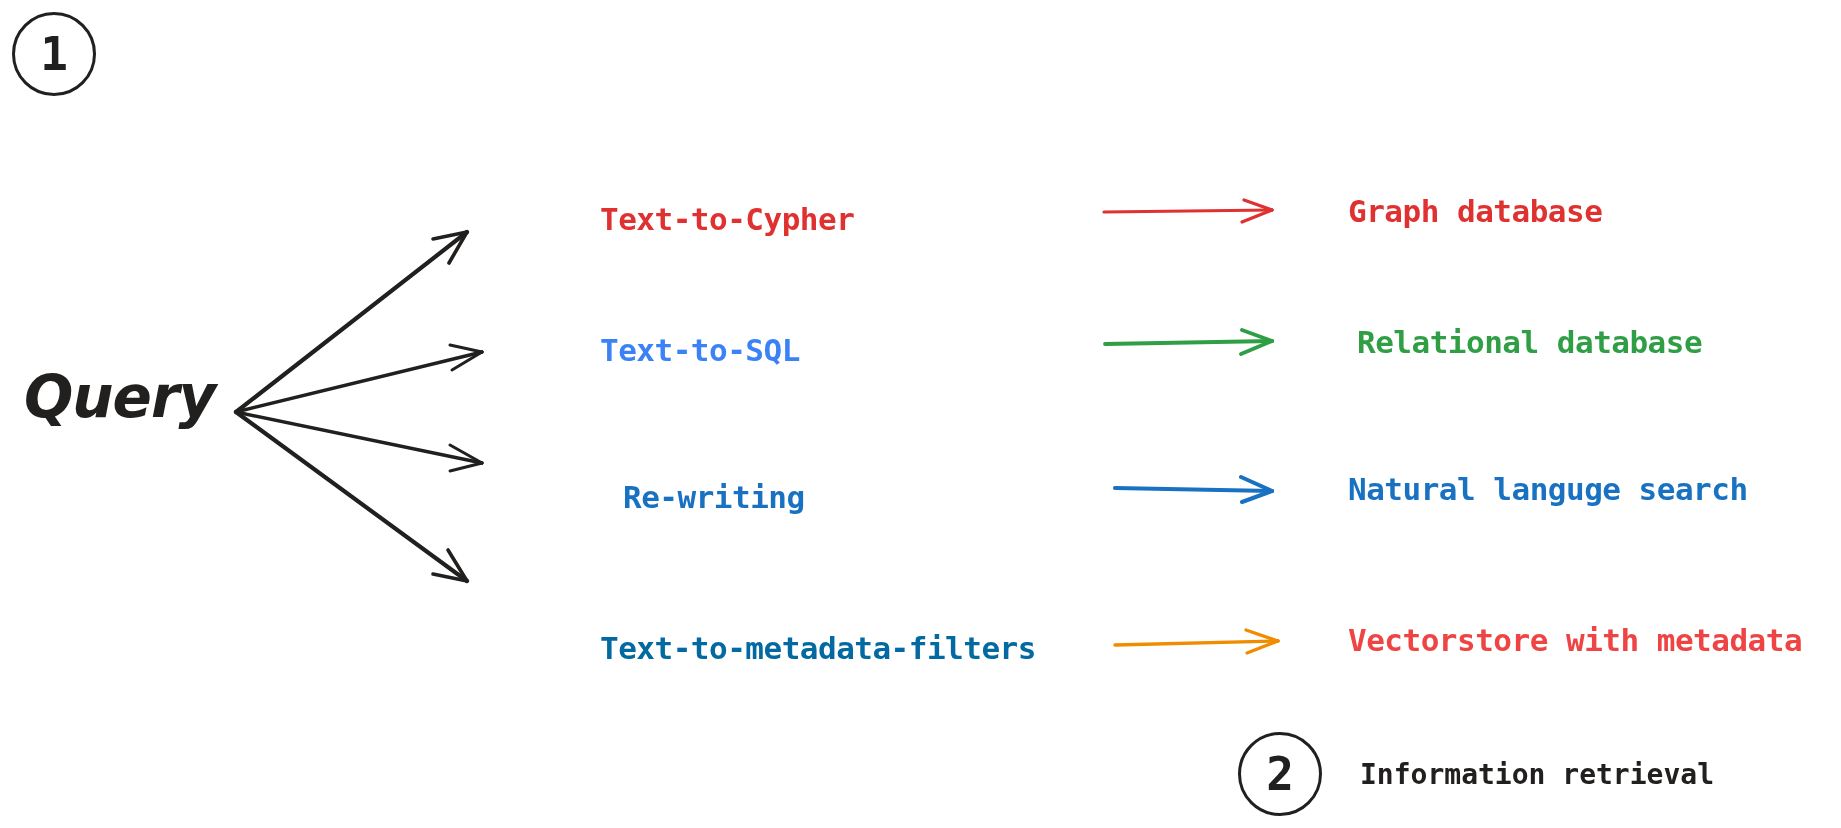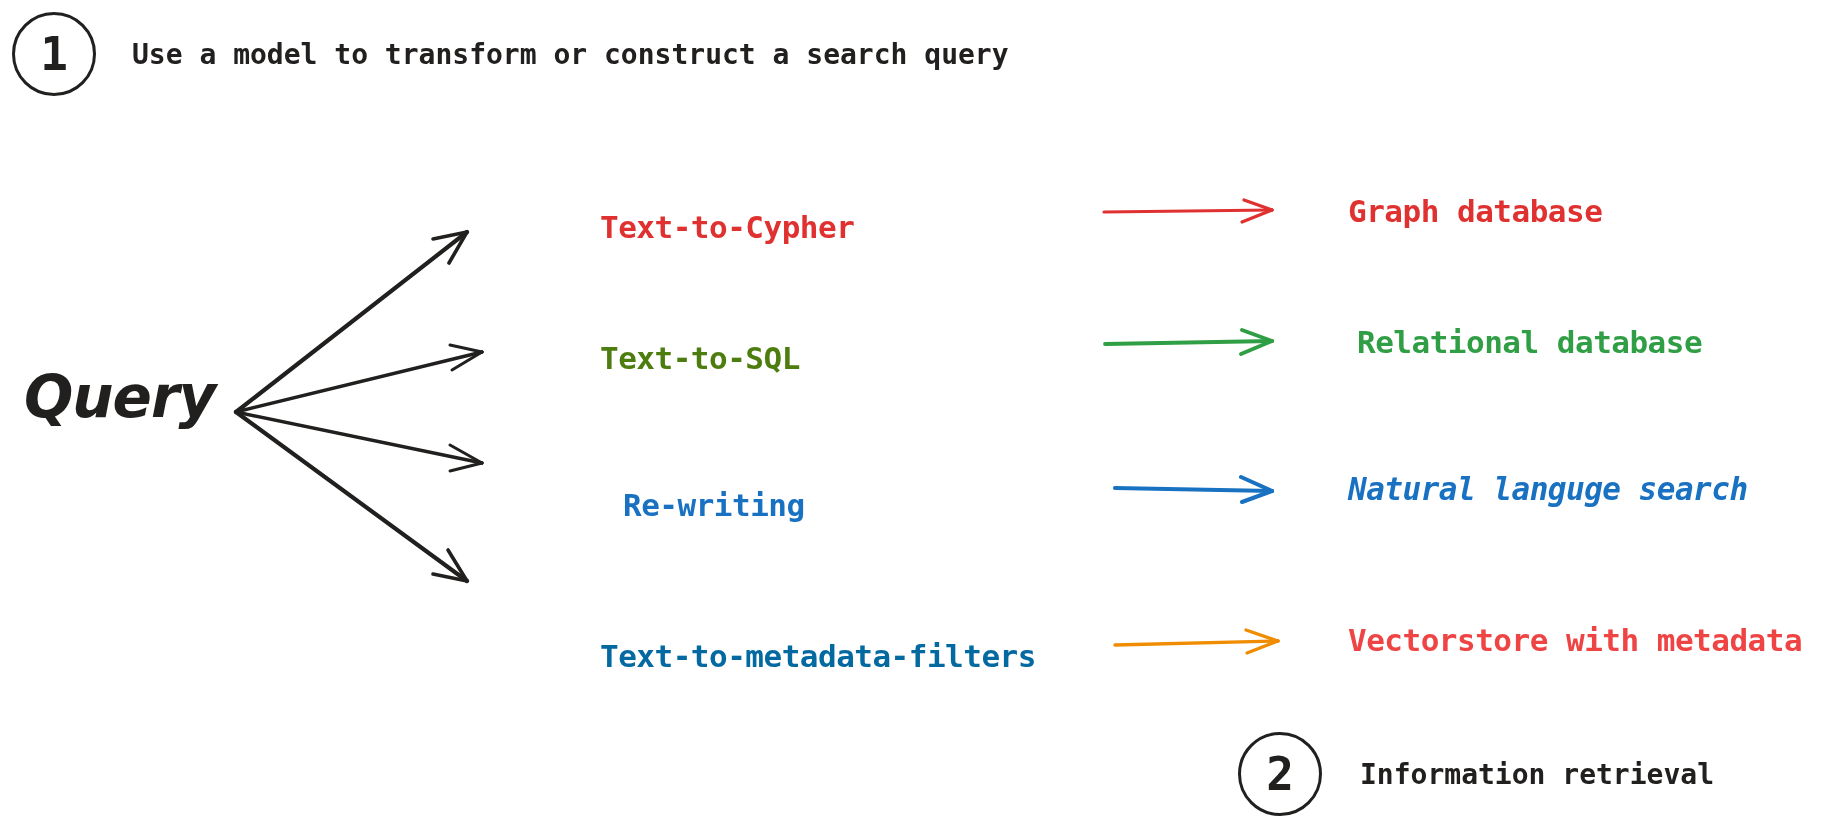--- a/index.html
+++ b/index.html
@@ -86,21 +86,21 @@
   .row {
     position: absolute;
     left: 0;
     width: 1841px;
     height: 60px;
     display: block;
   }
   .row .method-label {
     position: absolute;
     left: 600px;
-    top: 16px;
+    top: 8px;
     height: 60px;
     display: flex;
     align-items: center;
     font-family: "DejaVu Sans Mono", monospace;
     font-size: 31px;
     font-weight: bold;
     white-space: nowrap;
     letter-spacing: -0.5px;
   }
   .row .row-arrow {
@@ -132,21 +132,20 @@
 </style>
 </head>
 <body style="background: rgb(255, 255, 255);">
 
 <div id="canvas">
 
   <div class="step" id="step-one">
     <div class="step-badge">
       <span>1</span>
     </div>
-    <div class="step-text">Use a model to transform or construct a search query</div>
   </div>
 
   <div id="query-label">Query</div>
 
   <svg id="fan" width="320" height="420" viewBox="0 0 320 420" aria-hidden="true">
     <g fill="none" stroke="#22201f" stroke-linecap="round" stroke-linejoin="round">
 
       <g>
         <path d="M36 222 L267 42" stroke-width="4.2"></path>
         <path d="M267 42 L233 49" stroke-width="3.6"></path>
@@ -181,21 +180,21 @@
           <path d="M10 18 L178 16" stroke-width="3.2"></path>
           <path d="M178 16 L150 6" stroke-width="3.2"></path>
           <path d="M178 16 L148 28" stroke-width="3.2"></path>
         </g>
       </svg>
     </div>
     <div class="target-label" style="color: rgb(224, 49, 49);">Graph database</div>
   </div>
 
   <div class="row" id="row-1">
-    <div class="method-label" style="color: #4d7c0f;">Text-to-SQL</div>
+    <div class="method-label" style="color: #3b82f6;">Text-to-SQL</div>
     <div class="row-arrow">
       <svg width="190" height="34" viewBox="0 0 190 34" aria-hidden="true">
         <g fill="none" stroke-linecap="round" stroke-linejoin="round" stroke="#2f9e44">
           <path d="M11 19 L178 16" stroke-width="3.8"></path>
           <path d="M178 16 L148 5" stroke-width="3.8"></path>
           <path d="M178 16 L147 29" stroke-width="3.8"></path>
         </g>
       </svg>
     </div>
     <div class="target-label" style="color: rgb(47, 158, 68); margin-left: 9px;">Relational database</div>
@@ -205,21 +204,21 @@
     <div class="method-label" style="color: rgb(25, 113, 194); margin-left: 23px;">Re-writing</div>
     <div class="row-arrow">
       <svg width="190" height="34" viewBox="0 0 190 34" aria-hidden="true">
         <g fill="none" stroke-linecap="round" stroke-linejoin="round" stroke="#1971c2">
           <path d="M21 16 L178 19" stroke-width="4.2"></path>
           <path d="M178 19 L147 5" stroke-width="4.0"></path>
           <path d="M178 19 L148 30" stroke-width="4.0"></path>
         </g>
       </svg>
     </div>
-    <div class="target-label" style="color: rgb(25, 113, 194); font-style: italic;">Natural languge search</div>
+    <div class="target-label" style="color: rgb(25, 113, 194);">Natural languge search</div>
   </div>
 
   <div class="row" id="row-3">
     <div class="method-label" style="color: #0369a1;">Text-to-metadata-filters</div>
     <div class="row-arrow">
       <svg width="196" height="34" viewBox="0 0 196 34" aria-hidden="true">
         <g fill="none" stroke-linecap="round" stroke-linejoin="round" stroke="#f08c00">
           <path d="M21 22 L184 18" stroke-width="3.4"></path>
           <path d="M184 18 L152 7" stroke-width="3.2"></path>
           <path d="M184 18 L153 30" stroke-width="3.2"></path>

